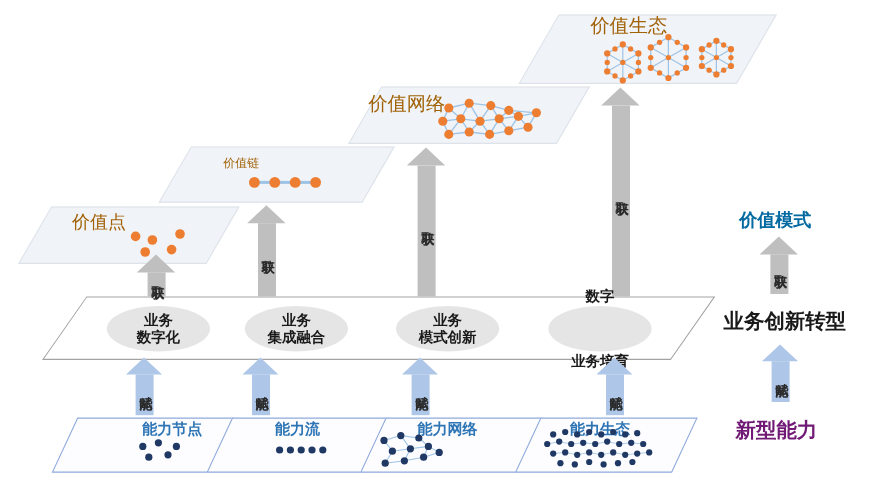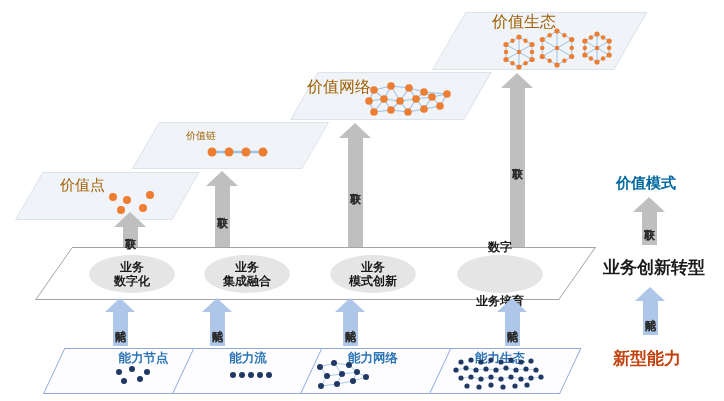--- a/index.html
+++ b/index.html
@@ -121,21 +121,21 @@
     <div class="head"></div>
     <div class="shaft"></div>
     <span class="vlabel">获取</span>
   </div>
   <div class="sidelabel" style="left:603px;top:256px;font-size:17px;color:#1A1A1A;">业务创新转型</div>
   <div class="barrow" style="left:635px;top:287px;height:48px;">
     <div class="head"></div>
     <div class="shaft"></div>
     <span class="vlabel">赋能</span>
   </div>
-  <div class="sidelabel" style="left:613px;top:347px;font-size:17px;color:#c2410c;">新型能力</div>
+  <div class="sidelabel" style="left:613px;top:347px;font-size:17px;color:#701a75;">新型能力</div>
 
   <svg id="gfx" width="724" height="401" viewBox="0 0 724 401">
       <g>
         <circle cx="113" cy="197" r="4" fill="#ED7D31"></circle>
         <circle cx="127" cy="200" r="4" fill="#ED7D31"></circle>
         <circle cx="150" cy="195" r="4" fill="#ED7D31"></circle>
         <circle cx="121" cy="210" r="4" fill="#ED7D31"></circle>
         <circle cx="143" cy="208" r="4" fill="#ED7D31"></circle>
       </g>
       <g>

